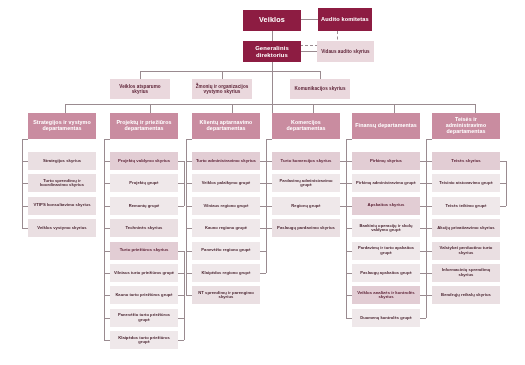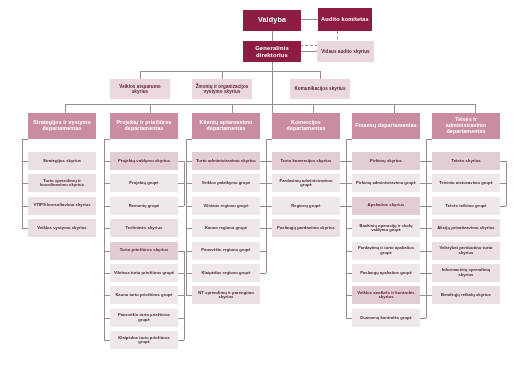--- a/index.html
+++ b/index.html
@@ -105,21 +105,21 @@
   <div class="ln v" style="left:320px;top:71px;height:8px;"></div>
 
   <div class="ln h" style="left:65px;top:104px;width:410px;"></div>
   <div class="ln v" style="left:65px;top:104px;height:9px;"></div>
   <div class="ln v" style="left:150px;top:104px;height:9px;"></div>
   <div class="ln v" style="left:232px;top:104px;height:9px;"></div>
   <div class="ln v" style="left:313px;top:104px;height:9px;"></div>
   <div class="ln v" style="left:394px;top:104px;height:9px;"></div>
   <div class="ln v" style="left:475px;top:104px;height:9px;"></div>
 
-  <div class="node lvl-root" style="left:243px;top:10px;width:58px;height:21px;">Valdyba</div>
+  <div class="node lvl-root" style="left:243px;top:10px;width:58px;height:21px;">Veiklos</div>
 
   <div class="node lvl-root" style="left:318px;top:8px;width:54px;height:23px;font-size:5.6px;">Audito komitetas</div>
 
   <div class="node lvl-root" style="left:243px;top:41px;width:58px;height:21px;font-size:5.9px;">Generalinis direktorius</div>
 
   <div class="node lvl-staff" style="left:317px;top:41px;width:57px;height:21px;font-size:4.6px;">Vidaus audito skyrius</div>
 
   <div class="node lvl-staff" style="left:110px;top:79px;width:60px;height:20px;font-size:4.6px;">Veiklos atsparumo skyrius</div>
   <div class="node lvl-staff" style="left:192px;top:79px;width:60px;height:20px;font-size:4.6px;">Žmonių ir organizacijos vystymo skyrius</div>
   <div class="node lvl-staff" style="left:290px;top:79px;width:60px;height:20px;font-size:4.6px;">Komunikacijos skyrius</div>

